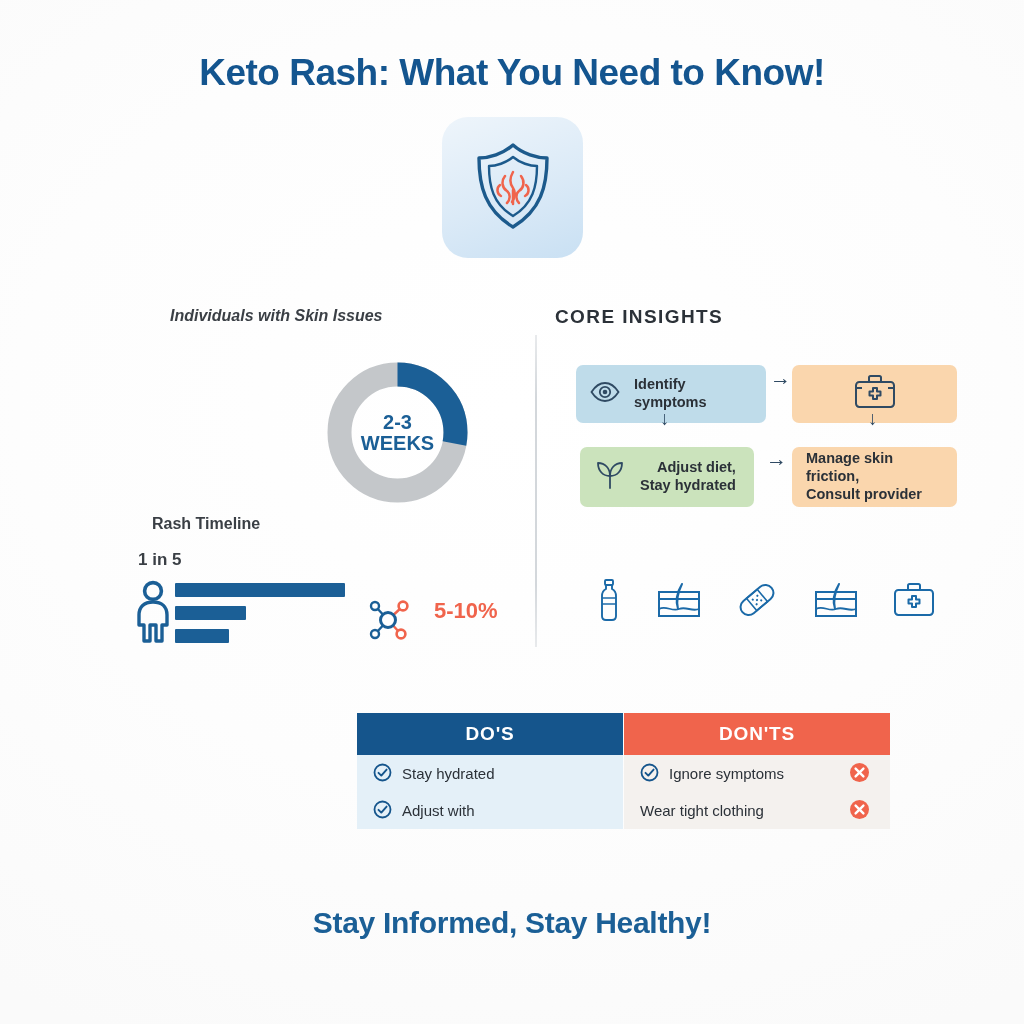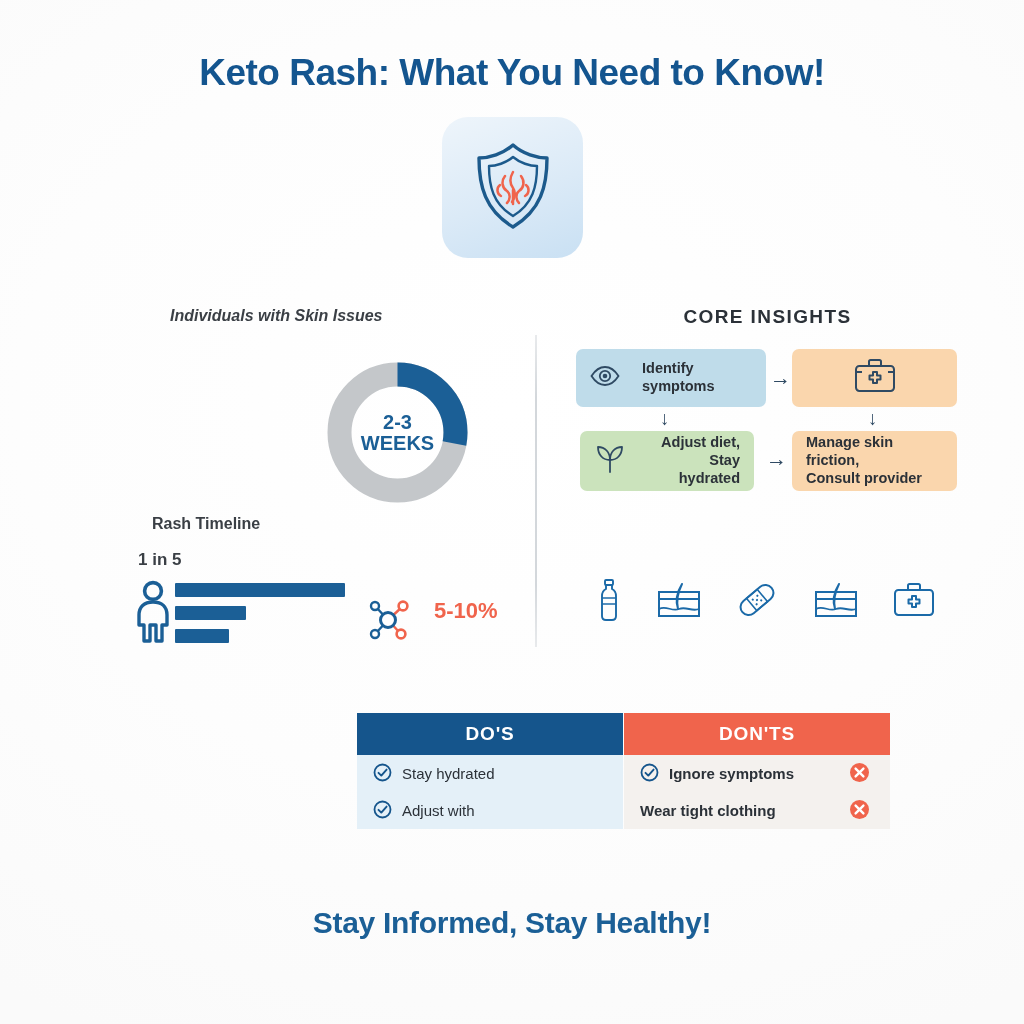--- a/index.html
+++ b/index.html
@@ -40,21 +40,21 @@
   .lbl-timeline {
     position: absolute; left: 152px; top: 515px;
     font-size: 16px; font-weight: bold; color: #3a3f45;
   }
   .lbl-1in5 {
     position: absolute; left: 138px; top: 550px;
     font-size: 17px; font-weight: bold; color: #3a3f45;
   }
   .lbl-core {
     position: absolute; left: 555px; top: 306px; width: 425px;
-    text-align: center;
+    text-align: left;
     font-size: 19px; font-weight: bold; letter-spacing: 1.4px; color: #2b3138;
   }
 
   
   .donut { position: absolute; }
   .donut-center {
     position: absolute; inset: 0;
     display: flex; flex-direction: column;
     align-items: center; justify-content: center;
     color: #1B5F96; font-weight: bold; line-height: 1.02;
@@ -79,24 +79,25 @@
   
   .divider {
     position: absolute; left: 535px; top: 335px;
     width: 2px; height: 312px;
     background: linear-gradient(to bottom, #e8eaec, #d3d7db 20%, #d3d7db 80%, #e8eaec);
   }
 
   
   .ci-box {
     position: absolute; border-radius: 7px;
-    display: flex; align-items: center; gap: 22px;
+    display: flex; align-items: center; gap: 14px;
     padding: 0 14px;
     font-size: 14.5px; font-weight: bold; color: #2b3138;
     line-height: 1.22;
+    margin-top: 16px;
   }
   #ci-box-0 { left: 576px; top: 349px; width: 190px; height: 58px; background: #BFDCEA; }
   #ci-box-1 { left: 792px; top: 349px; width: 165px; height: 58px; background: #FAD6AD; justify-content: center; }
   #ci-box-2 { left: 580px; top: 431px; width: 174px; height: 60px; background: #CBE3BC; text-align: right; }
   #ci-box-3 { left: 792px; top: 431px; width: 165px; height: 60px; background: #FAD6AD; }
   .ci-arrow {
     position: absolute; color: #2f4a63;
     font-size: 21px; line-height: 1;
   }
   #ci-arrow-right-top { left: 770px; top: 367px; }
@@ -120,21 +121,21 @@
   }
   .dd-head.dos { background: #15558C; }
   .dd-head.donts { background: #F0644C; }
   .dd-body.dos { background: #E4F0F8; }
   .dd-body.donts { background: #F4F1EE; }
   .dd-row {
     height: 37px; display: flex; align-items: center; gap: 10px;
     padding: 0 16px; font-size: 15px; color: #2b3138;
   }
   .dd-row .txt { flex: 1; }
-  .dd-body.donts .dd-row { padding-left: 16px; padding-right: 20px; font-weight: bold; }
+  .dd-body.donts .dd-row { padding-left: 16px; padding-right: 20px; }
 
   
   .footer {
     position: absolute; left: 0; top: 906px; width: 1024px;
     text-align: center;
     font-size: 30px; font-weight: bold; color: #1B5F96;
     letter-spacing: -0.3px;
   }
 </style>
 </head>

